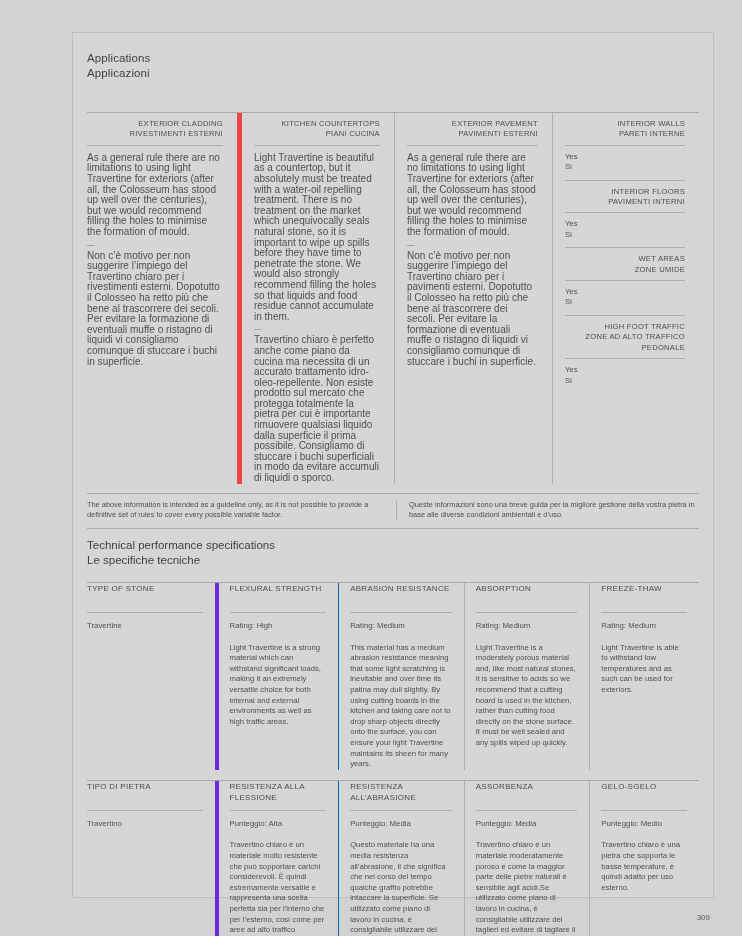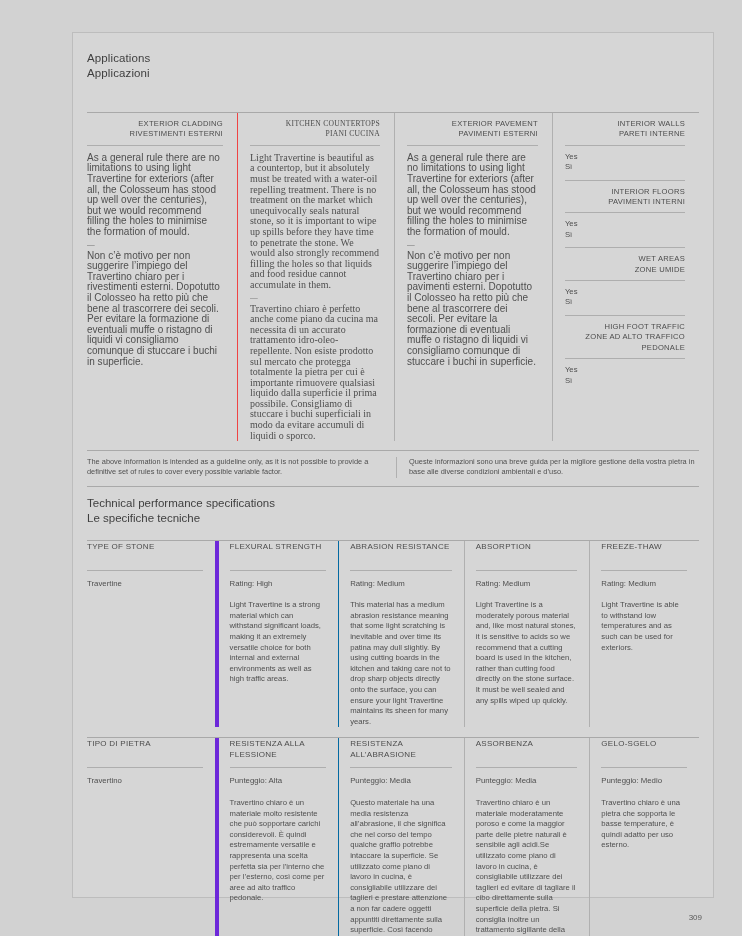--- a/index.html
+++ b/index.html
@@ -51,21 +51,21 @@
   
   .apps {
     display: flex;
     margin-top: 0;
   }
   .apps-col {
     box-sizing: border-box;
     padding-right: 14px;
   }
   .apps-col.c0 { width: 151px; }
-  .apps-col.c1 { width: 158px; border-left: 1px solid #ef4444; padding-left: 12px; font-family: Liberation Serif, serif; }
+  .apps-col.c1 { width: 158px; border-left: 5px solid #ef4444; padding-left: 12px; }
   .apps-col.c2 { width: 159px; border-left: 1px solid #b0b0b0; padding-left: 12px; }
   .apps-col.c3 { width: 148px; border-left: 1px solid #b0b0b0; padding-left: 12px; }
 
   .col-head {
     font-size: 7.6px;
     line-height: 10.4px;
     letter-spacing: 0.035em;
     color: #4c4c4c;
     padding-bottom: 5px;
     padding-top: 6px;
@@ -151,21 +151,21 @@
   }
   .spec-body {
     font-size: 7.7px;
     line-height: 10.6px;
     color: #4f4f4f;
     padding-top: 11px;
   }
 
   .pagenum {
     position: absolute;
-    right: 40px;
+    right: 32px;
     bottom: 14px;
     font-size: 8px;
     color: #5a5a5a;
   }
 </style>
 </head>
 <body>
 
 <div class="page">
   <div class="inner">

